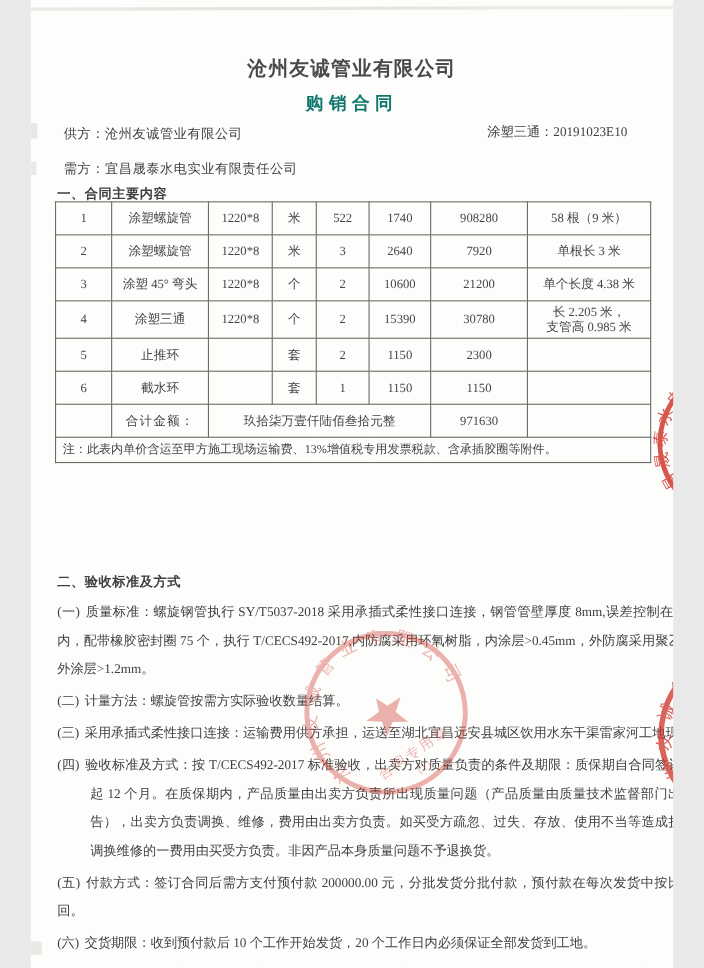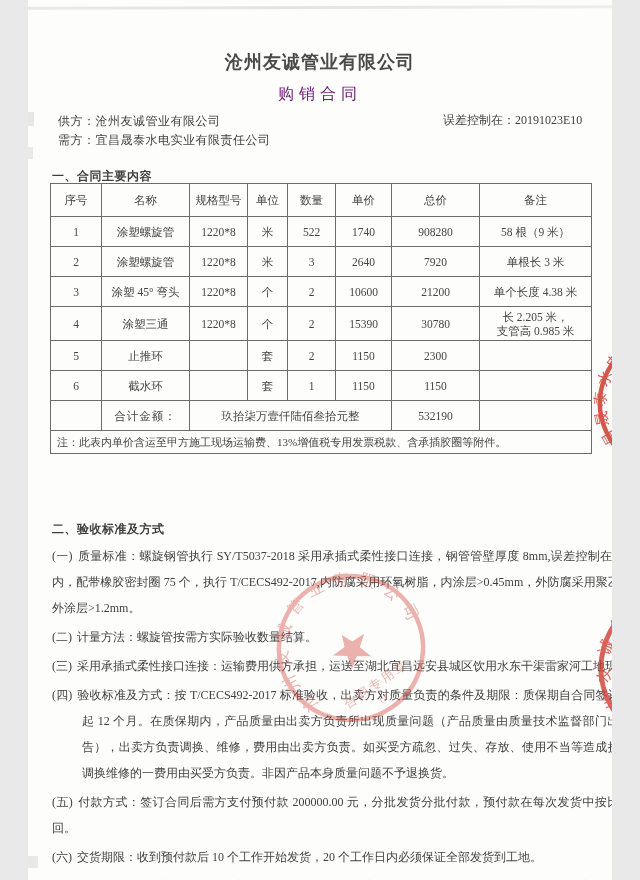--- a/index.html
+++ b/index.html
@@ -4,24 +4,24 @@
 <style>
   html,body{margin:0;padding:0;background:#e9e9e9;}
   .page{
     position:relative;width:584px;height:880px;margin:0 auto;
     background:#fdfdfc;overflow:hidden;
     font-family:"Liberation Serif","DejaVu Serif",serif;
     color:#3f3f3f;
   }
   .abs{position:absolute;}
   .doc-title{left:0;right:0;top:50px;text-align:center;font-size:18px;font-weight:600;letter-spacing:1px;color:#4a4a4a;}
-  .doc-subtitle{left:0;right:0;top:84px;text-align:center;font-size:16px;font-weight:400;letter-spacing:5px;color:#701a75;}
+  .doc-subtitle{left:0;right:0;top:84px;text-align:center;font-size:16px;font-weight:700;letter-spacing:5px;color:#0f766e;}
   .party{left:30px;font-size:12px;letter-spacing:0.5px;}
   .party-supplier{top:113px;}
-  .party-buyer{top:132px;}
+  .party-buyer{top:145px;}
   .meta{left:415px;top:110px;font-size:12px;line-height:20px;}
   .meta div{white-space:nowrap;}
   .sec-heading{left:24px;font-size:12px;font-weight:600;letter-spacing:0.5px;}
   .h1{top:168px;text-align:right;}
   .h2{top:521px;}
   .contract-table{left:22px;top:183px;width:541px;border-collapse:collapse;table-layout:fixed;font-size:11.5px;}
   .contract-table td,.contract-table th{
     border:1px solid #6b6b68;text-align:center;vertical-align:middle;
     padding:2px 2px;font-weight:normal;color:#454545;line-height:14px;
     overflow:hidden;white-space:pre-line;
@@ -60,47 +60,37 @@
   <div class="abs artifact-shadow"></div>
   <div class="abs artifact-dot"></div>
 
   <div class="abs doc-title">沧州友诚管业有限公司</div>
   <div class="abs doc-subtitle">购销合同</div>
 
   <div class="abs party party-supplier">供方：沧州友诚管业有限公司</div>
   <div class="abs party party-buyer">需方：宜昌晟泰水电实业有限责任公司</div>
 
   <div class="abs meta">
-    <div>误差控制在：20191023E10</div>
+    <div>涂塑三通：20191023E10</div>
   </div>
 
   <div class="abs sec-heading h1">一、合同主要内容</div>
 
   <table class="abs contract-table">
     <colgroup>
       <col style="width:51px">
         <col style="width:88px">
         <col style="width:58px">
         <col style="width:40px">
       <col style="width:48px">
         <col style="width:56px">
         <col style="width:88px">
         <col style="width:112px">
     </colgroup>
     <tbody>
-        <tr class="th-row">
-      <th>序号</th>
-      <th>名称</th>
-      <th>规格型号</th>
-      <th>单位</th>
-      <th>数量</th>
-      <th>单价</th>
-      <th>总价</th>
-      <th>备注</th>
-    </tr>
     <tr class="r">
       <td>1</td>
       <td>涂塑螺旋管</td>
       <td>1220*8</td>
       <td>米</td>
       <td>522</td>
       <td>1740</td>
       <td>908280</td>
       <td>58 根（9 米）</td>
     </tr>
@@ -152,21 +142,21 @@
       <td>套</td>
       <td>1</td>
       <td>1150</td>
       <td>1150</td>
       <td></td>
     </tr>
     <tr class="r">
       <td></td>
       <td class="total-label">合计金额：</td>
       <td colspan="4">玖拾柒万壹仟陆佰叁拾元整</td>
-      <td>532190</td>
+      <td>971630</td>
       <td></td>
     </tr>
     <tr>
       <td colspan="8" class="note-cell">注：此表内单价含运至甲方施工现场运输费、13%增值税专用发票税款、含承插胶圈等附件。</td>
     </tr>
   </tbody>
     </table>
 
 
   <div class="abs sec-heading h2">二、验收标准及方式</div>

